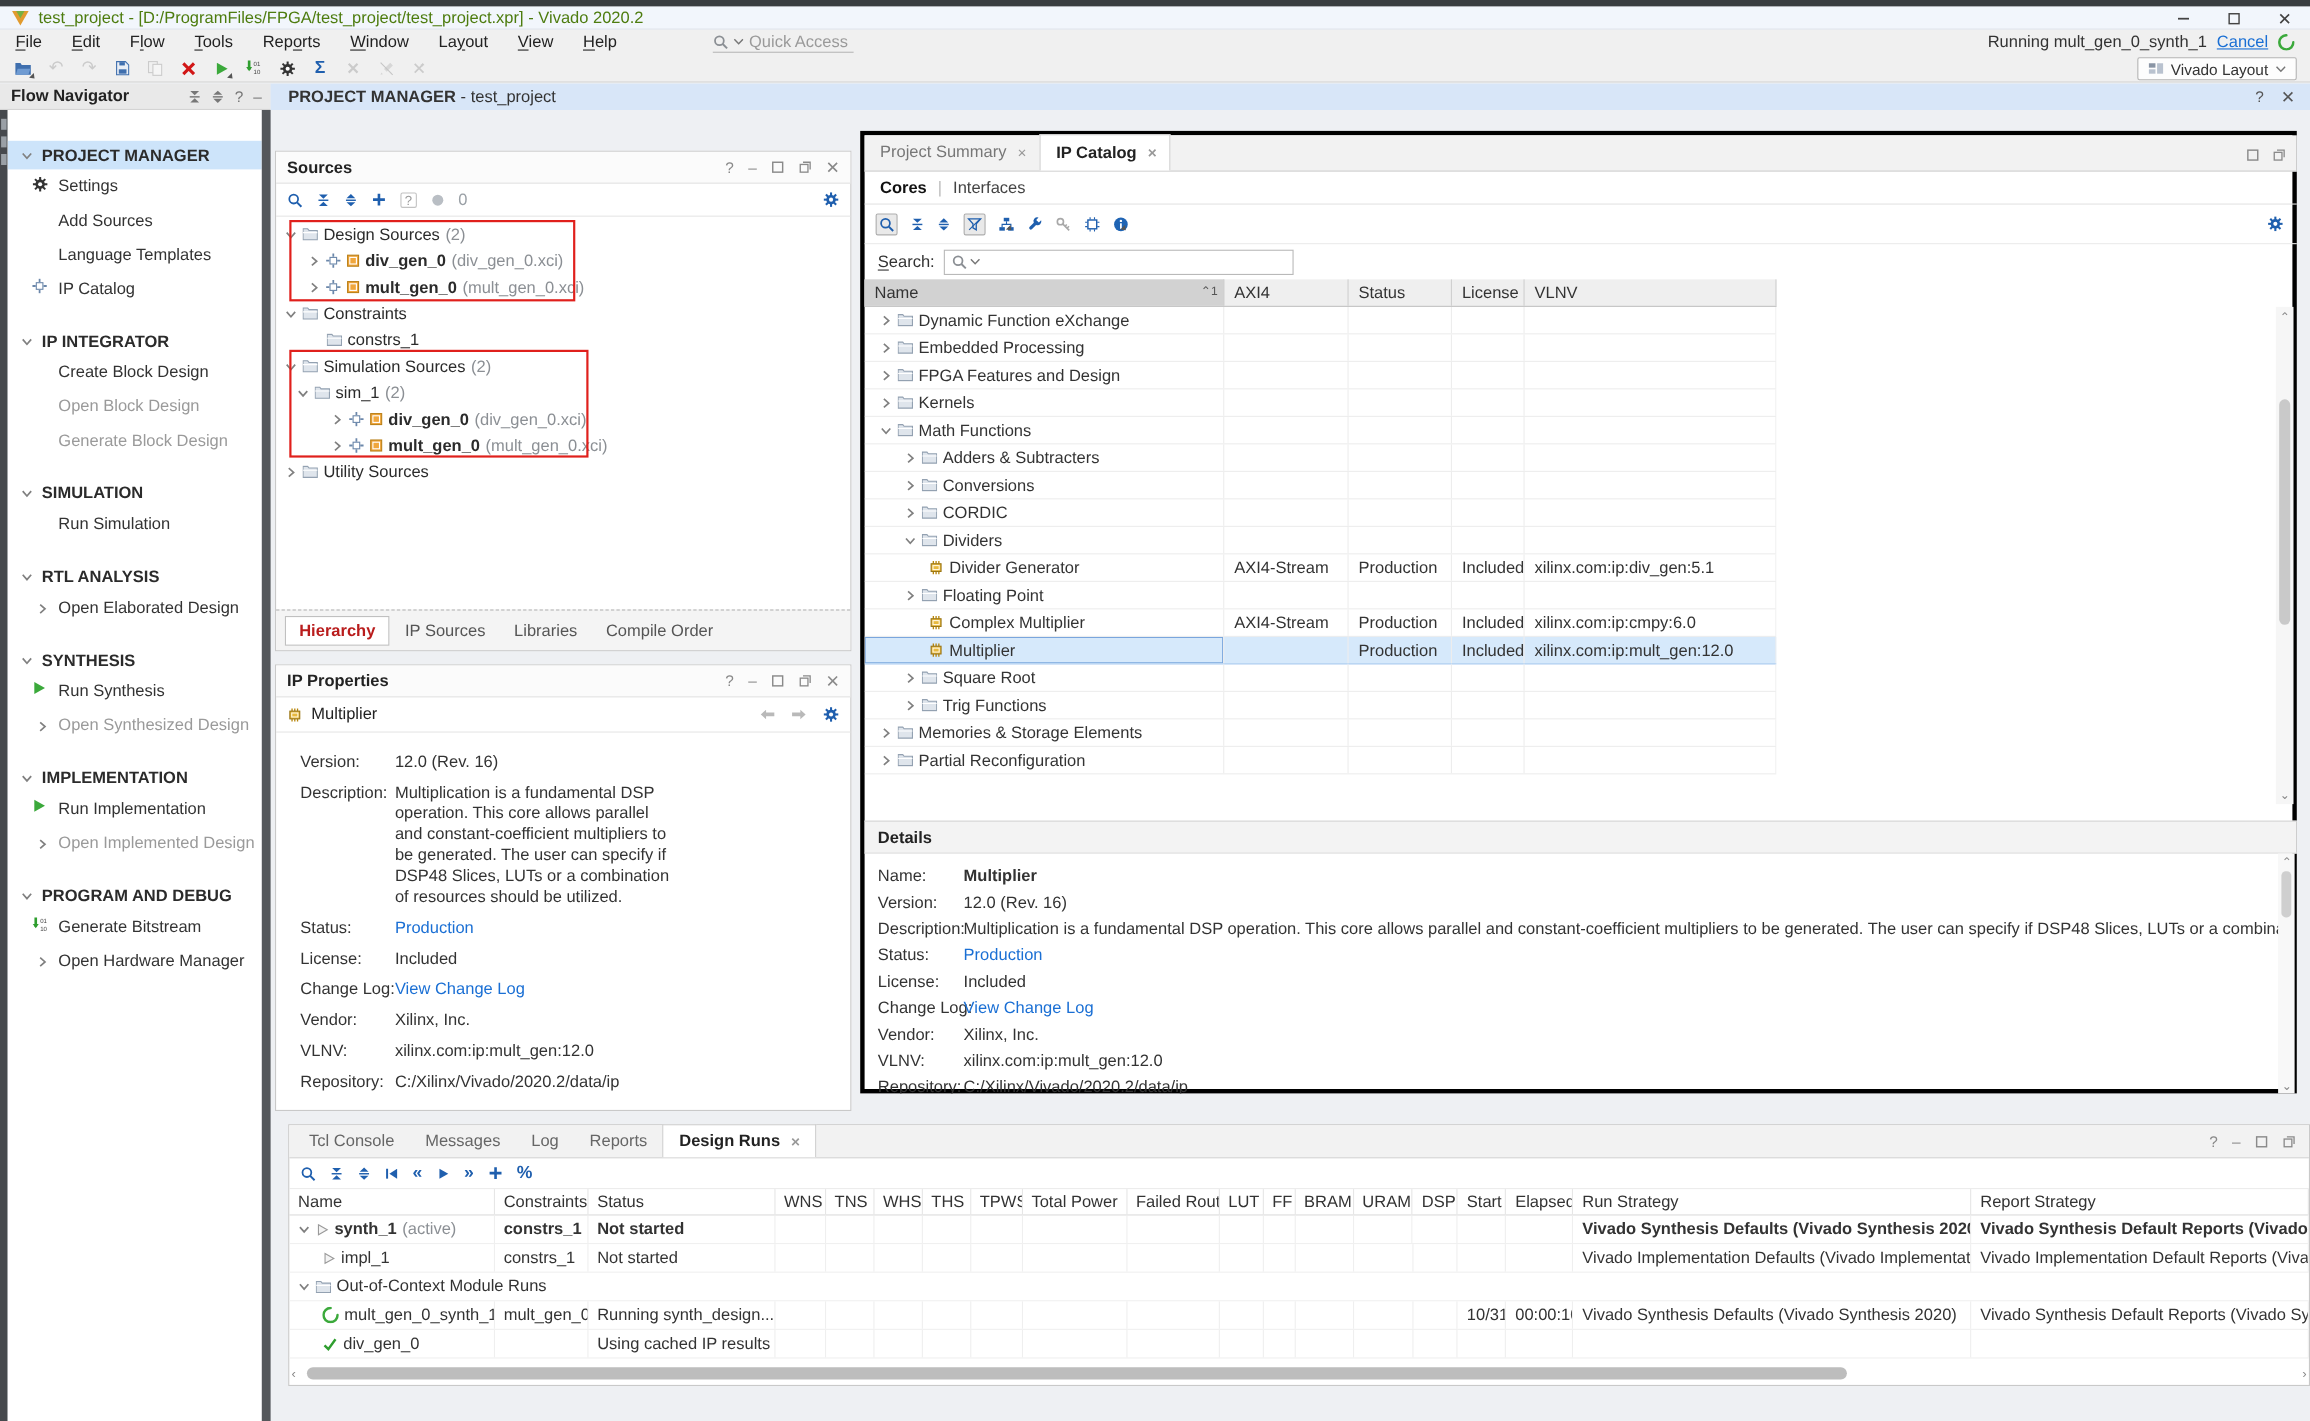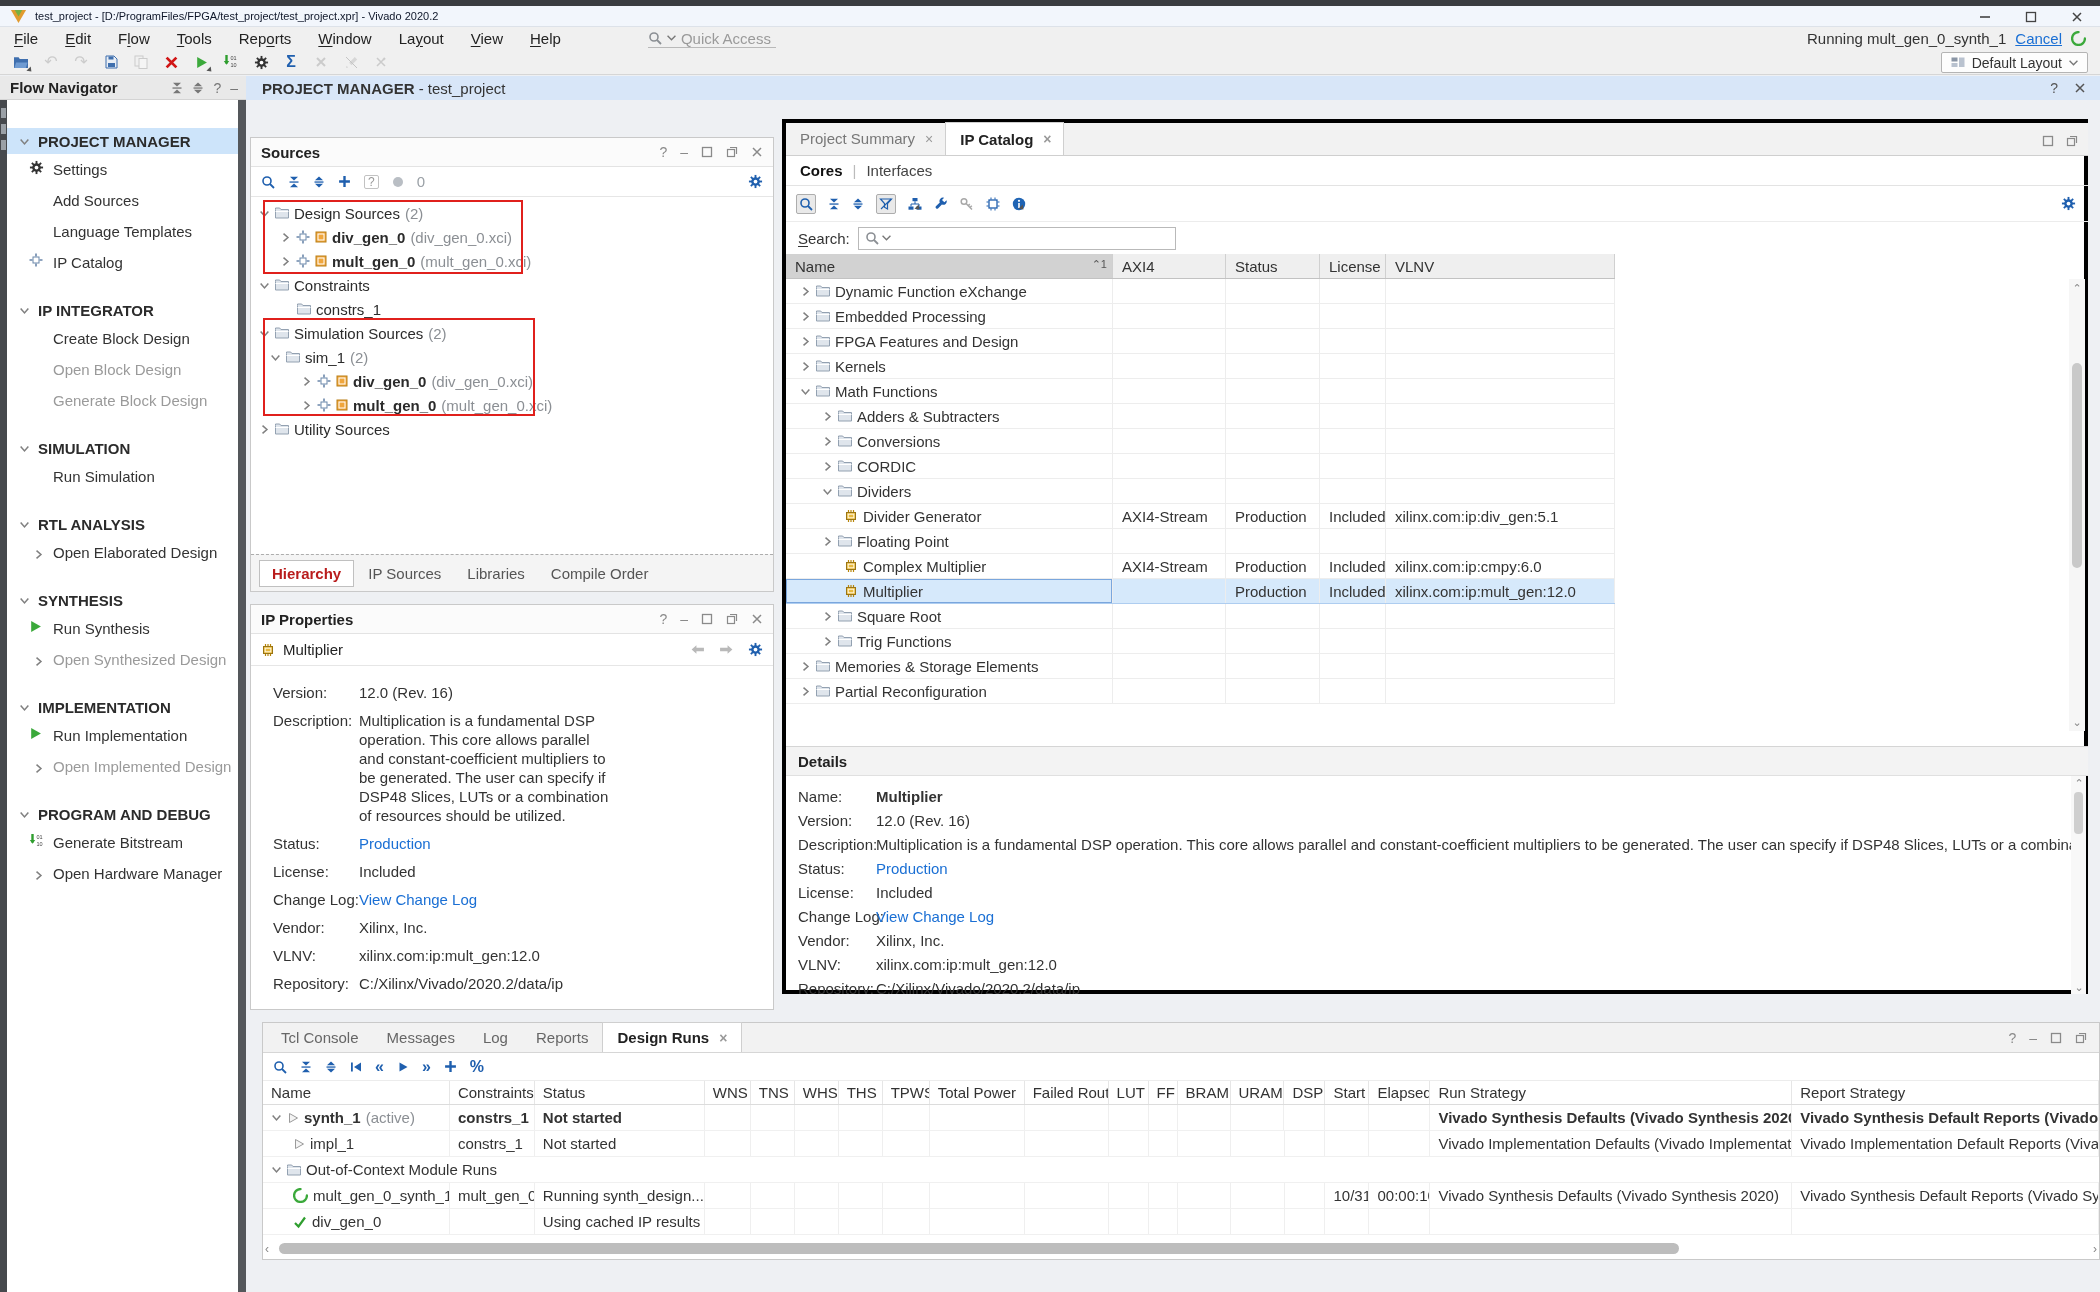--- a/index.html
+++ b/index.html
@@ -9,21 +9,21 @@
   .abs { position:absolute; }
   .flex { display:flex; align-items:center; }
   .ic { display:inline-flex; align-items:center; justify-content:center; }
   .ic svg { display:block; }
   .gray { color:#8b8f94; } .blue { color:#1f5fae; }
   u { text-underline-offset:2px; }
 
   
   .top-strip { left:0; top:0; width:2100px; height:6px; background:#3a3d40; }
   .titlebar { left:0; top:6px; width:2100px; height:21px; background:#f2f6fc; border-bottom:1px solid #dde2e9; display:flex; align-items:center; padding-left:10px; }
-  .titlebar .t-text { margin-left:8px; font-size:11px; color:#0f172a; }
+  .titlebar .t-text { margin-left:8px; font-size:15px; color:#4d7c0f; }
   .win-controls { position:absolute; right:0; top:0; height:21px; display:flex; }
   .win-btn { width:46px; height:21px; display:flex; align-items:center; justify-content:center; color:#444; }
   .menubar { left:0; top:27px; width:2100px; height:23px; background:#f0f0f0; display:flex; align-items:center; padding-left:14px; }
   .menu-item { margin-right:27px; color:#222; font-size:15px; }
   .quick-access { margin-left:60px; width:128px; height:19px; border-bottom:1px solid #b9b9b9; display:flex; align-items:center; gap:5px; color:#9a9a9a; }
   .run-status { margin-left:auto; margin-right:14px; display:flex; align-items:center; gap:9px; }
   .run-status .cancel { color:#1a6fd4; text-decoration:underline; }
   .toolbar { left:0; top:50px; width:2100px; height:25px; background:#f0f0f0; border-bottom:1px solid #d6d6d6; display:flex; align-items:center; padding-left:8px; gap:4px; }
   .tbtn { width:26px; height:22px; display:inline-flex; align-items:center; justify-content:center; position:relative; }
   .tbtn.dis { opacity:.42; filter:grayscale(1); }
@@ -293,21 +293,21 @@
       </div>
   </div>
   <div class="layout-select">
     <span class="ic">
         <svg width="14" height="11" viewBox="0 0 14 11" xmlns="http://www.w3.org/2000/svg">
           <rect x="0.5" y="0.5" width="6" height="4" fill="#8a95a5"></rect>
           <rect x="0.5" y="6" width="6" height="4" fill="#b9c2cf"></rect>
           <rect x="8" y="0.5" width="5.5" height="9.5" fill="#b9c2cf"></rect>
         </svg>
       </span>
-    <span>Default Layout</span>
+    <span>Vivado Layout</span>
     <span class="ic">
         <svg width="9" height="6" viewBox="0 0 8 5" xmlns="http://www.w3.org/2000/svg">
           <path d="M0.5 0.5 L4 4 L7.5 0.5" stroke="#777" fill="none" stroke-width="1.2"></path>
         </svg>
       </span>
   </div>
 
   <div class="abs fn-hdr">
     <span class="t">Flow Navigator</span>
     <span class="icons">

